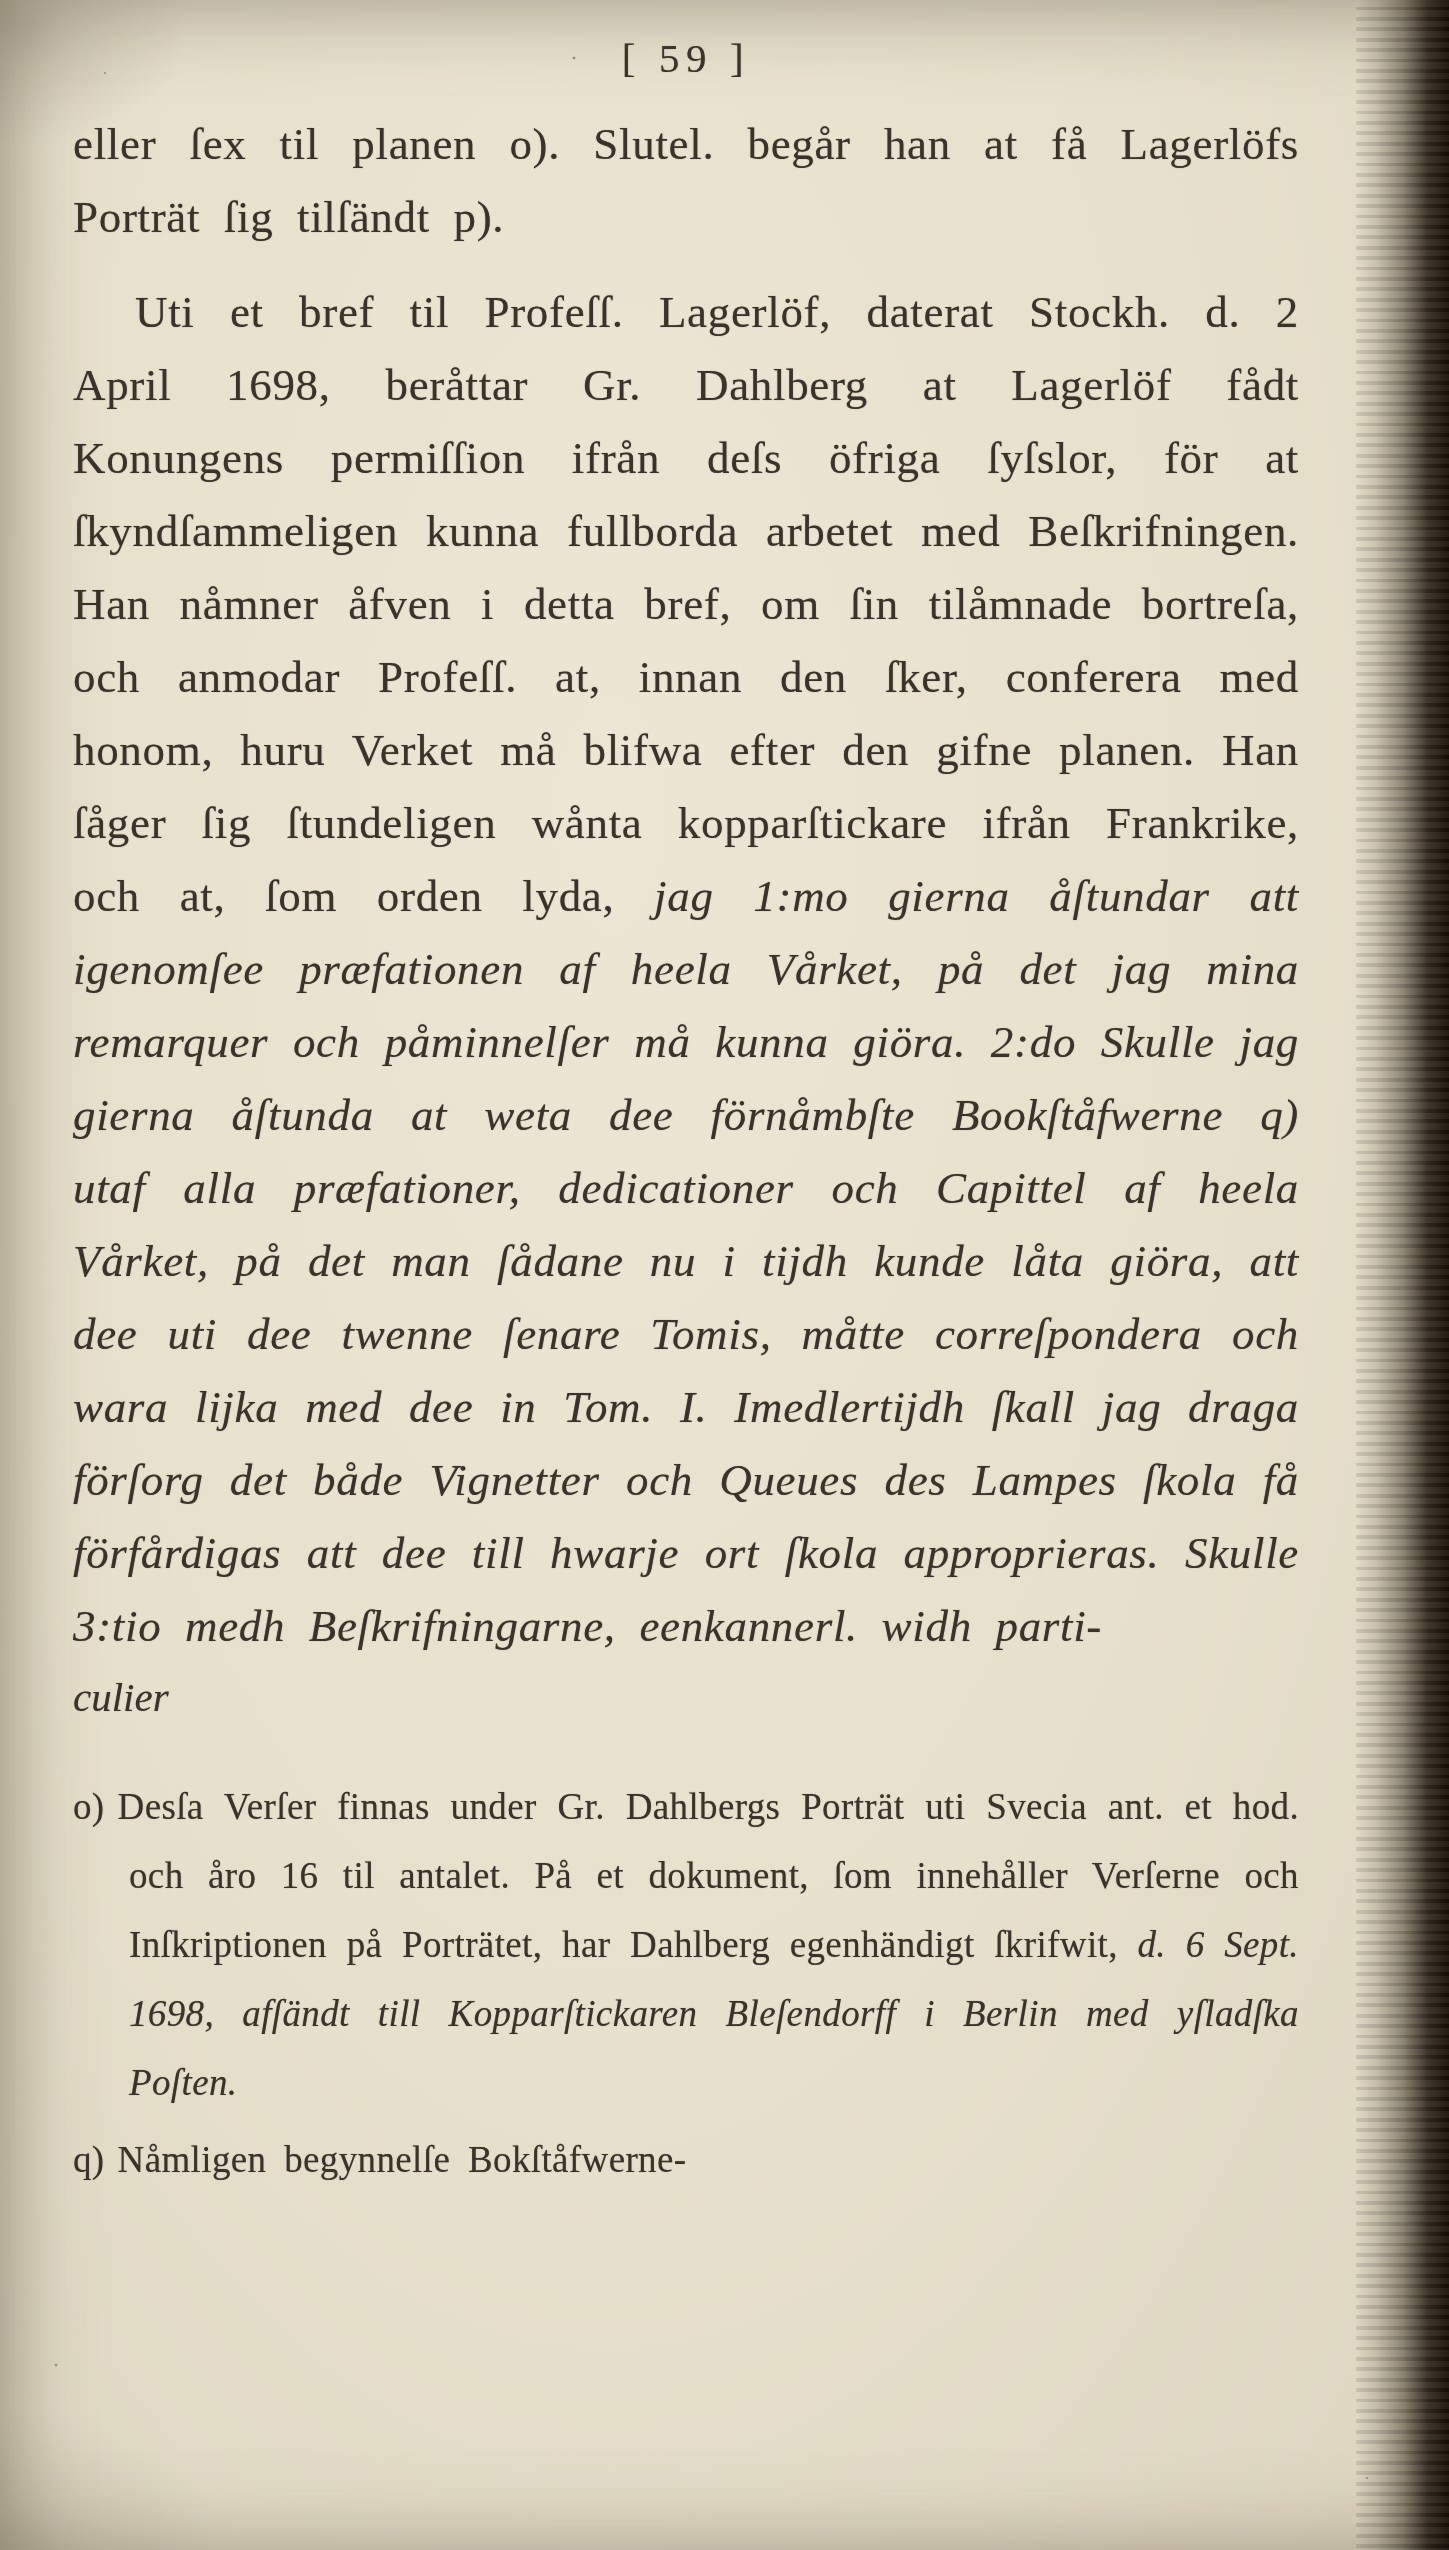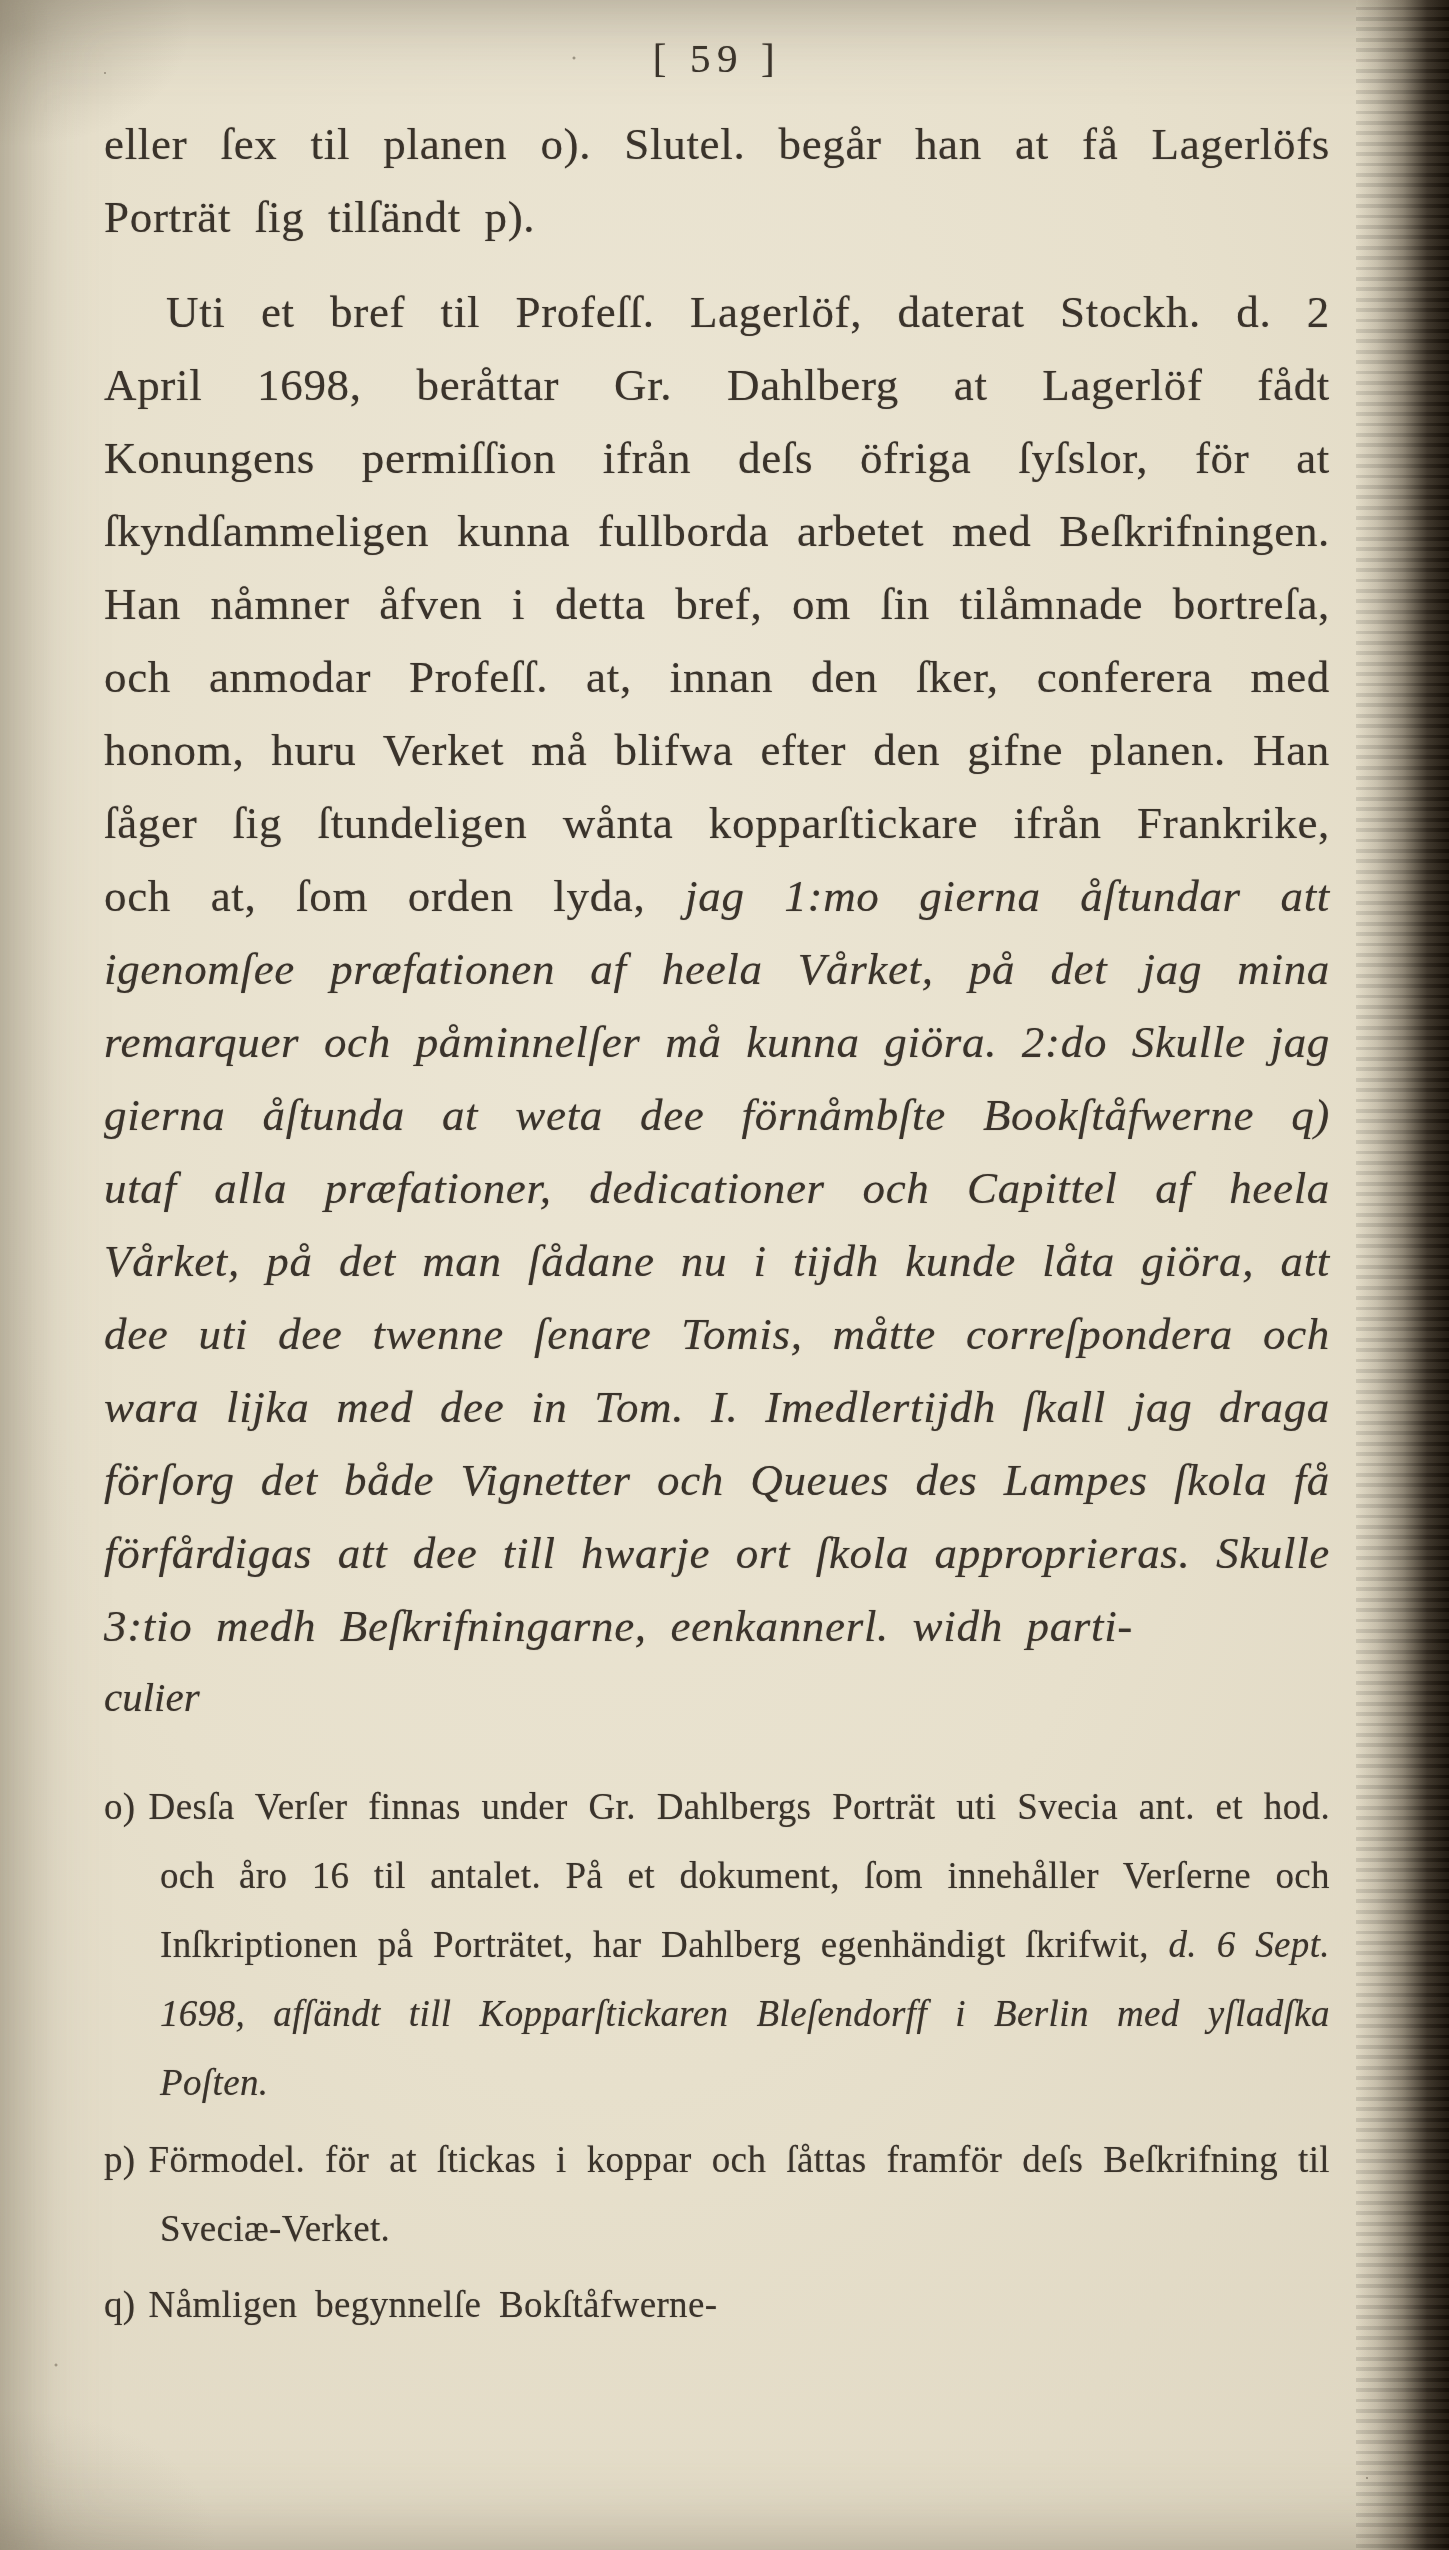--- a/index.html
+++ b/index.html
@@ -31,21 +31,21 @@
     position:absolute;top:0;right:0;width:94px;height:100%;
     background:
       repeating-linear-gradient(to bottom, rgba(235,225,200,.06) 0 6.6px, rgba(0,0,0,.10) 6.6px 10.4px),
       linear-gradient(to right,
         rgba(40,30,18,0) 0%,
         rgba(40,30,18,.16) 22%,
         rgba(40,30,18,.48) 50%,
         rgba(26,18,10,.86) 76%,
         #140e06 100%);
   }
-  .content{position:absolute;left:73px;top:32px;width:1226px;margin-left:31px;}
+  .content{position:absolute;left:73px;top:32px;width:1226px;}
   .page-number{
     text-align:center;font-size:41px;line-height:53px;
     letter-spacing:6.6px;margin-bottom:22.6px;
     text-shadow:0 0 0.9px rgba(58,51,43,.5);
   }
   .main-text p{
     margin:0;font-size:45px;line-height:73px;
     text-align:justify;word-spacing:.26em;letter-spacing:.015em;
     text-shadow:0 0 1.1px rgba(58,51,43,.5);
   }
@@ -70,20 +70,19 @@
 <div class="page">
   <div class="content">
     <div class="page-number">[ 59 ]</div>
     <div class="main-text">
         <p><span>eller ſex til planen o). Slutel. begår han at få Lagerlöfs Porträt ſig tilſändt p).</span></p>
         <p class="indent"><span>Uti et bref til Profeſſ. Lagerlöf, daterat Stockh. d. 2 April 1698, beråttar Gr. Dahlberg at Lagerlöf fådt Konungens permiſſion ifrån deſs öfriga ſyſslor, för at ſkyndſammeligen kunna fullborda arbetet med Beſkrifningen. Han nåmner åfven i detta bref, om ſin tilåmnade bortreſa, och anmodar Profeſſ. at, innan den ſker, conferera med honom, huru Verket må blifwa efter den gifne planen. Han ſåger ſig ſtundeligen wånta kopparſtickare ifrån Frankrike, och at, ſom orden lyda, </span><span class="it">jag 1:mo gierna åſtundar att igenomſee præfationen af heela Vårket, på det jag mina remarquer och påminnelſer må kunna giöra. 2:do Skulle jag gierna åſtunda at weta dee förnåmbſte Bookſtåfwerne q) utaf alla præfationer, dedicationer och Capittel af heela Vårket, på det man ſådane nu i tijdh kunde låta giöra, att dee uti dee twenne ſenare Tomis, måtte correſpondera och wara lijka med dee in Tom. I. Imedlertijdh ſkall jag draga förſorg det både Vignetter och Queues des Lampes ſkola få förfårdigas att dee till hwarje ort ſkola approprieras. Skulle 3:tio medh Beſkrifningarne, eenkannerl. widh parti-</span></p>
       </div>
     <div class="catchword">culier</div>
     <div class="footnotes">
         <p class="footnote"><span class="fn-label">o)</span><span>Desſa Verſer finnas under Gr. Dahlbergs Porträt uti Svecia ant. et hod. och åro 16 til antalet. På et dokument, ſom innehåller Verſerne och Inſkriptionen på Porträtet, har Dahlberg egenhändigt ſkrifwit, </span><span class="it">d. 6 Sept. 1698, afſändt till Kopparſtickaren Bleſendorff i Berlin med yſladſka Poſten.</span></p>
-        <p class="footnote"><span class="fn-label">p)</span><span>Förmodel. för at ſtickas i koppar och ſåttas framför deſs Beſkrifning til Sveciæ-Verket.</span></p>
         <p class="footnote"><span class="fn-label">q)</span><span>Nåmligen begynnelſe Bokſtåfwerne-</span></p>
       </div>
   </div>
   <div class="vignette"></div>
   <div class="edge"></div>
 </div>
 
 
 </body></html>

